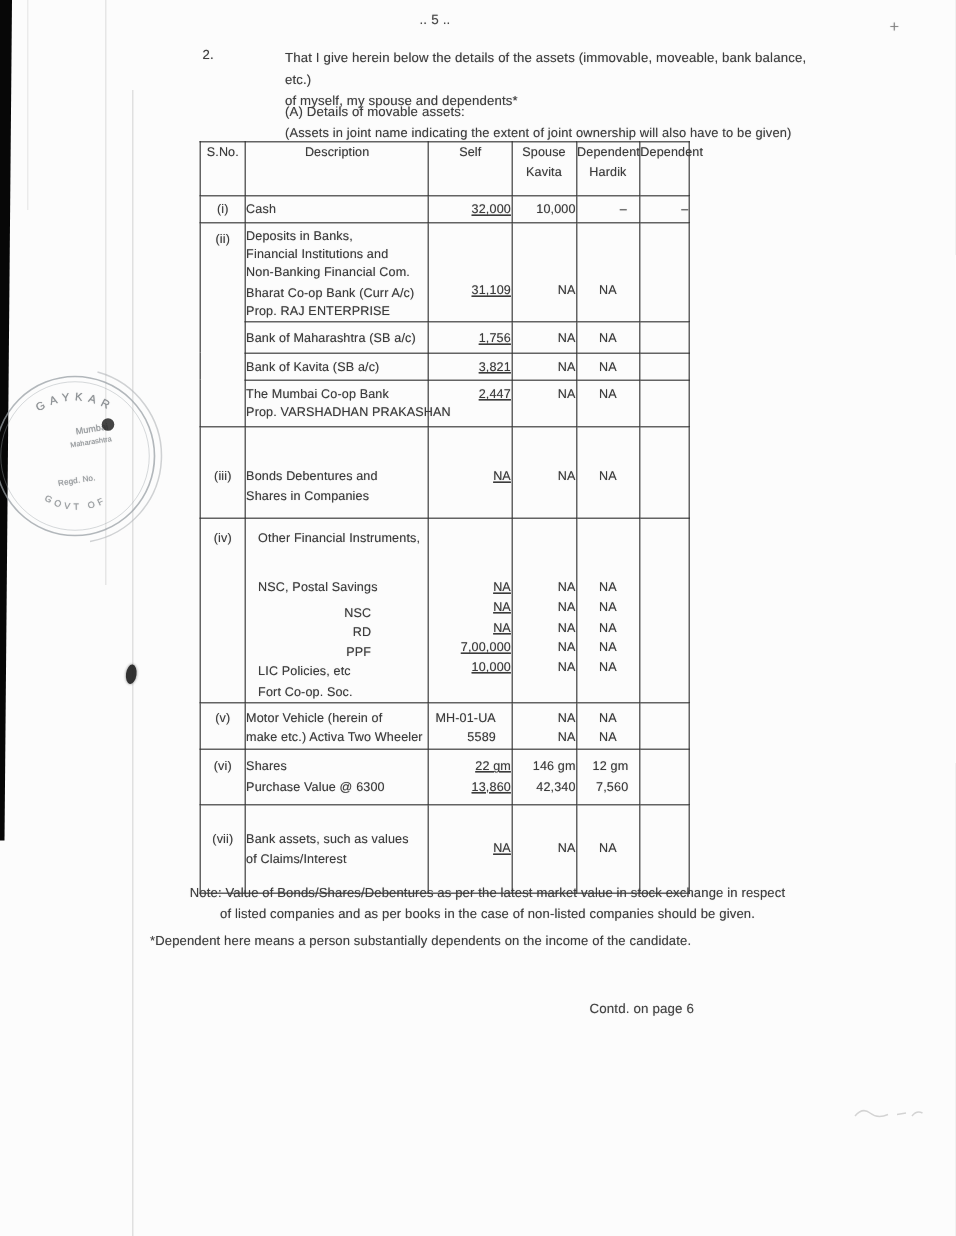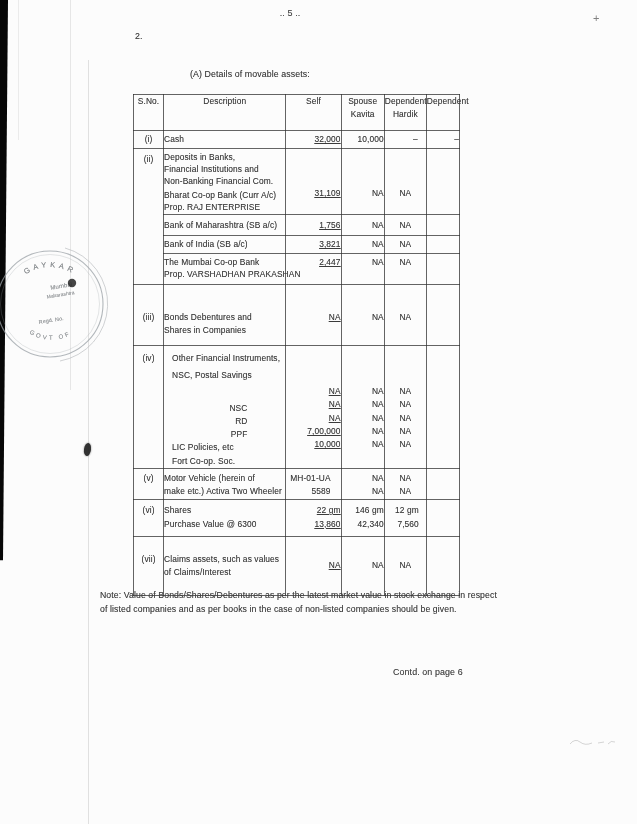--- a/index.html
+++ b/index.html
@@ -29,21 +29,21 @@
   table.assets td{border:1px solid rgba(48,48,48,.75);vertical-align:top;padding:0;overflow:visible;}
   .hdr td{text-align:center;vertical-align:middle;font-size:8.4px;}
   .c{text-align:center;}
   .r{text-align:right;}
   .pl{padding-left:8px;}
   .pr12{padding-right:12px;text-decoration:underline;}.pr9{padding-right:9px;}.pr6{padding-right:6px;}
   .line{display:block;}
   .nowrapz{white-space:nowrap;position:relative;z-index:2;}
   .subright{text-align:right;padding-right:38px;}
   
-  .note{left:100px;top:588px;width:450px;font-size:8.7px;line-height:14px;}
+  .note{left:100px;top:588px;width:450px;font-size:8.7px;line-height:14px;text-align:center;}
   .depnote{left:100px;top:622px;width:450px;font-size:8.7px;}
   .contd{left:393px;top:667px;font-size:8.9px;color:#454545;}
   
   .stamp{left:-10px;top:240px;}
 </style>
 </head>
 <body>
 
 <div class="page">
 
@@ -73,21 +73,26 @@
     <g transform="rotate(-9 60 64)" fill="#989da1" font-family="Liberation Sans, sans-serif">
       <text x="63" y="50" font-size="6">Mumbai</text>
       <text x="58" y="58" font-size="4.8">Maharashtra</text>
       <text x="46" y="82" font-size="5.4">Regd. No.</text>
     </g>
     <circle cx="82" cy="43" r="4.2" fill="#242424" fill-opacity=".85"></circle>
   </svg>
 
   <div class="abs pageno">.. 5 ..</div>
   <div class="abs itemno">2.</div>
+  <div class="abs para">
+    <span class="line">That I give herein below the details of the assets (immovable, moveable, bank balance, etc.)</span>
+    <span class="line">of myself, my spouse and dependents*</span>
+  </div>
   <div class="abs secA">(A) Details of movable assets:</div>
+  <div class="abs secAsub">(Assets in joint name indicating the extent of joint ownership will also have to be given)</div>
 
   <table class="assets">
     <colgroup>
       <col style="width:30px">
         <col style="width:122px">
         <col style="width:55px">
       <col style="width:43px">
         <col style="width:42px">
         <col style="width:33px">
     </colgroup>
@@ -131,21 +136,21 @@
       <td></td>
     </tr>
     <tr style="height:21px;">
       <td class="pl" style="padding-top:4px;">Bank of Maharashtra (SB a/c)</td>
       <td class="r pr12" style="padding-top:4px;">1,756</td>
       <td class="r pr9" style="padding-top:4px;">NA</td>
       <td class="c" style="padding-top:4px;">NA</td>
       <td></td>
     </tr>
     <tr style="height:18px;">
-      <td class="pl" style="padding-top:2px;">Bank of India (SB a/c)</td>
+      <td class="pl" style="padding-top:2px;">Bank of Kavita (SB a/c)</td>
       <td class="r pr12" style="padding-top:2px;">3,821</td>
       <td class="r pr9" style="padding-top:2px;">NA</td>
       <td class="c" style="padding-top:2px;">NA</td>
       <td></td>
     </tr>
     <tr style="height:31px;">
       <td class="pl" style="padding-top:2px;line-height:12.5px;">
         <span class="line">The Mumbai Co-op Bank</span>
         <span class="line nowrapz">Prop. VARSHADHAN PRAKASHAN</span>
       </td>
@@ -164,22 +169,22 @@
       <td class="r pr12" style="padding-top:26px;">NA</td>
       <td class="r pr9" style="padding-top:26px;">NA</td>
       <td class="c" style="padding-top:26px;">NA</td>
       <td></td>
     </tr>
 
     <tr style="height:116px;">
       <td class="c" style="padding-top:6px;">(iv)</td>
       <td style="padding-top:6px;line-height:13.3px;">
         <span class="line pl">Other Financial Instruments,</span>
-        <span class="line pl" style="margin-top:4px;">NSC, Postal Savings</span>
-        <span class="line subright" style="margin-top:19px;">NSC</span>
+        <span class="line pl" style="margin-top:20px;">NSC, Postal Savings</span>
+        <span class="line subright" style="margin-top:3px;">NSC</span>
         <span class="line subright">RD</span>
         <span class="line subright">PPF</span>
         <span class="line pl">LIC Policies, etc</span>
         <span class="line pl">Fort Co-op. Soc.</span>
       </td>
       <td class="r pr12" style="padding-top:39px;line-height:13.3px;">
         <span class="line">NA</span>
         <span class="line">NA</span>
         <span class="line">NA</span>
         <span class="line">7,00,000</span>
@@ -240,34 +245,35 @@
       <td class="r" style="padding-top:4px;padding-right:7px;line-height:13.5px;">
         <span class="line">12 gm</span>
         <span class="line">7,560</span>
       </td>
       <td></td>
     </tr>
 
     <tr style="height:59px;">
       <td class="c" style="padding-top:16px;">(vii)</td>
       <td class="pl" style="padding-top:16px;line-height:13px;">
-        <span class="line">Claims assets, such as values</span>
+        <span class="line">Bank assets, such as values</span>
         <span class="line">of Claims/Interest</span>
       </td>
       <td class="r pr12" style="padding-top:22px;">NA</td>
       <td class="r pr9" style="padding-top:22px;">NA</td>
       <td class="c" style="padding-top:22px;">NA</td>
       <td></td>
     </tr>
   </tbody>
     </table>
 
   <div class="abs note">
     <span class="line">Note: Value of Bonds/Shares/Debentures as per the latest market value in stock exchange in respect</span>
     <span class="line">of listed companies and as per books in the case of non-listed companies should be given.</span>
   </div>
+  <div class="abs depnote">*Dependent here means a person substantially dependents on the income of the candidate.</div>
   <div class="abs contd">Contd. on page 6</div>
 
   <svg class="abs" style="left:568px;top:734px;" width="50" height="18" viewBox="0 0 50 18">
     <path d="M2 10 q5 -6 10 -2 t12 1 M30 9 l6 -1 M40 10 q3 -4 7 -2" fill="none" stroke="rgba(0,0,0,0.16)" stroke-width="1"></path>
   </svg>
 
 </div>
 
 </body></html>

